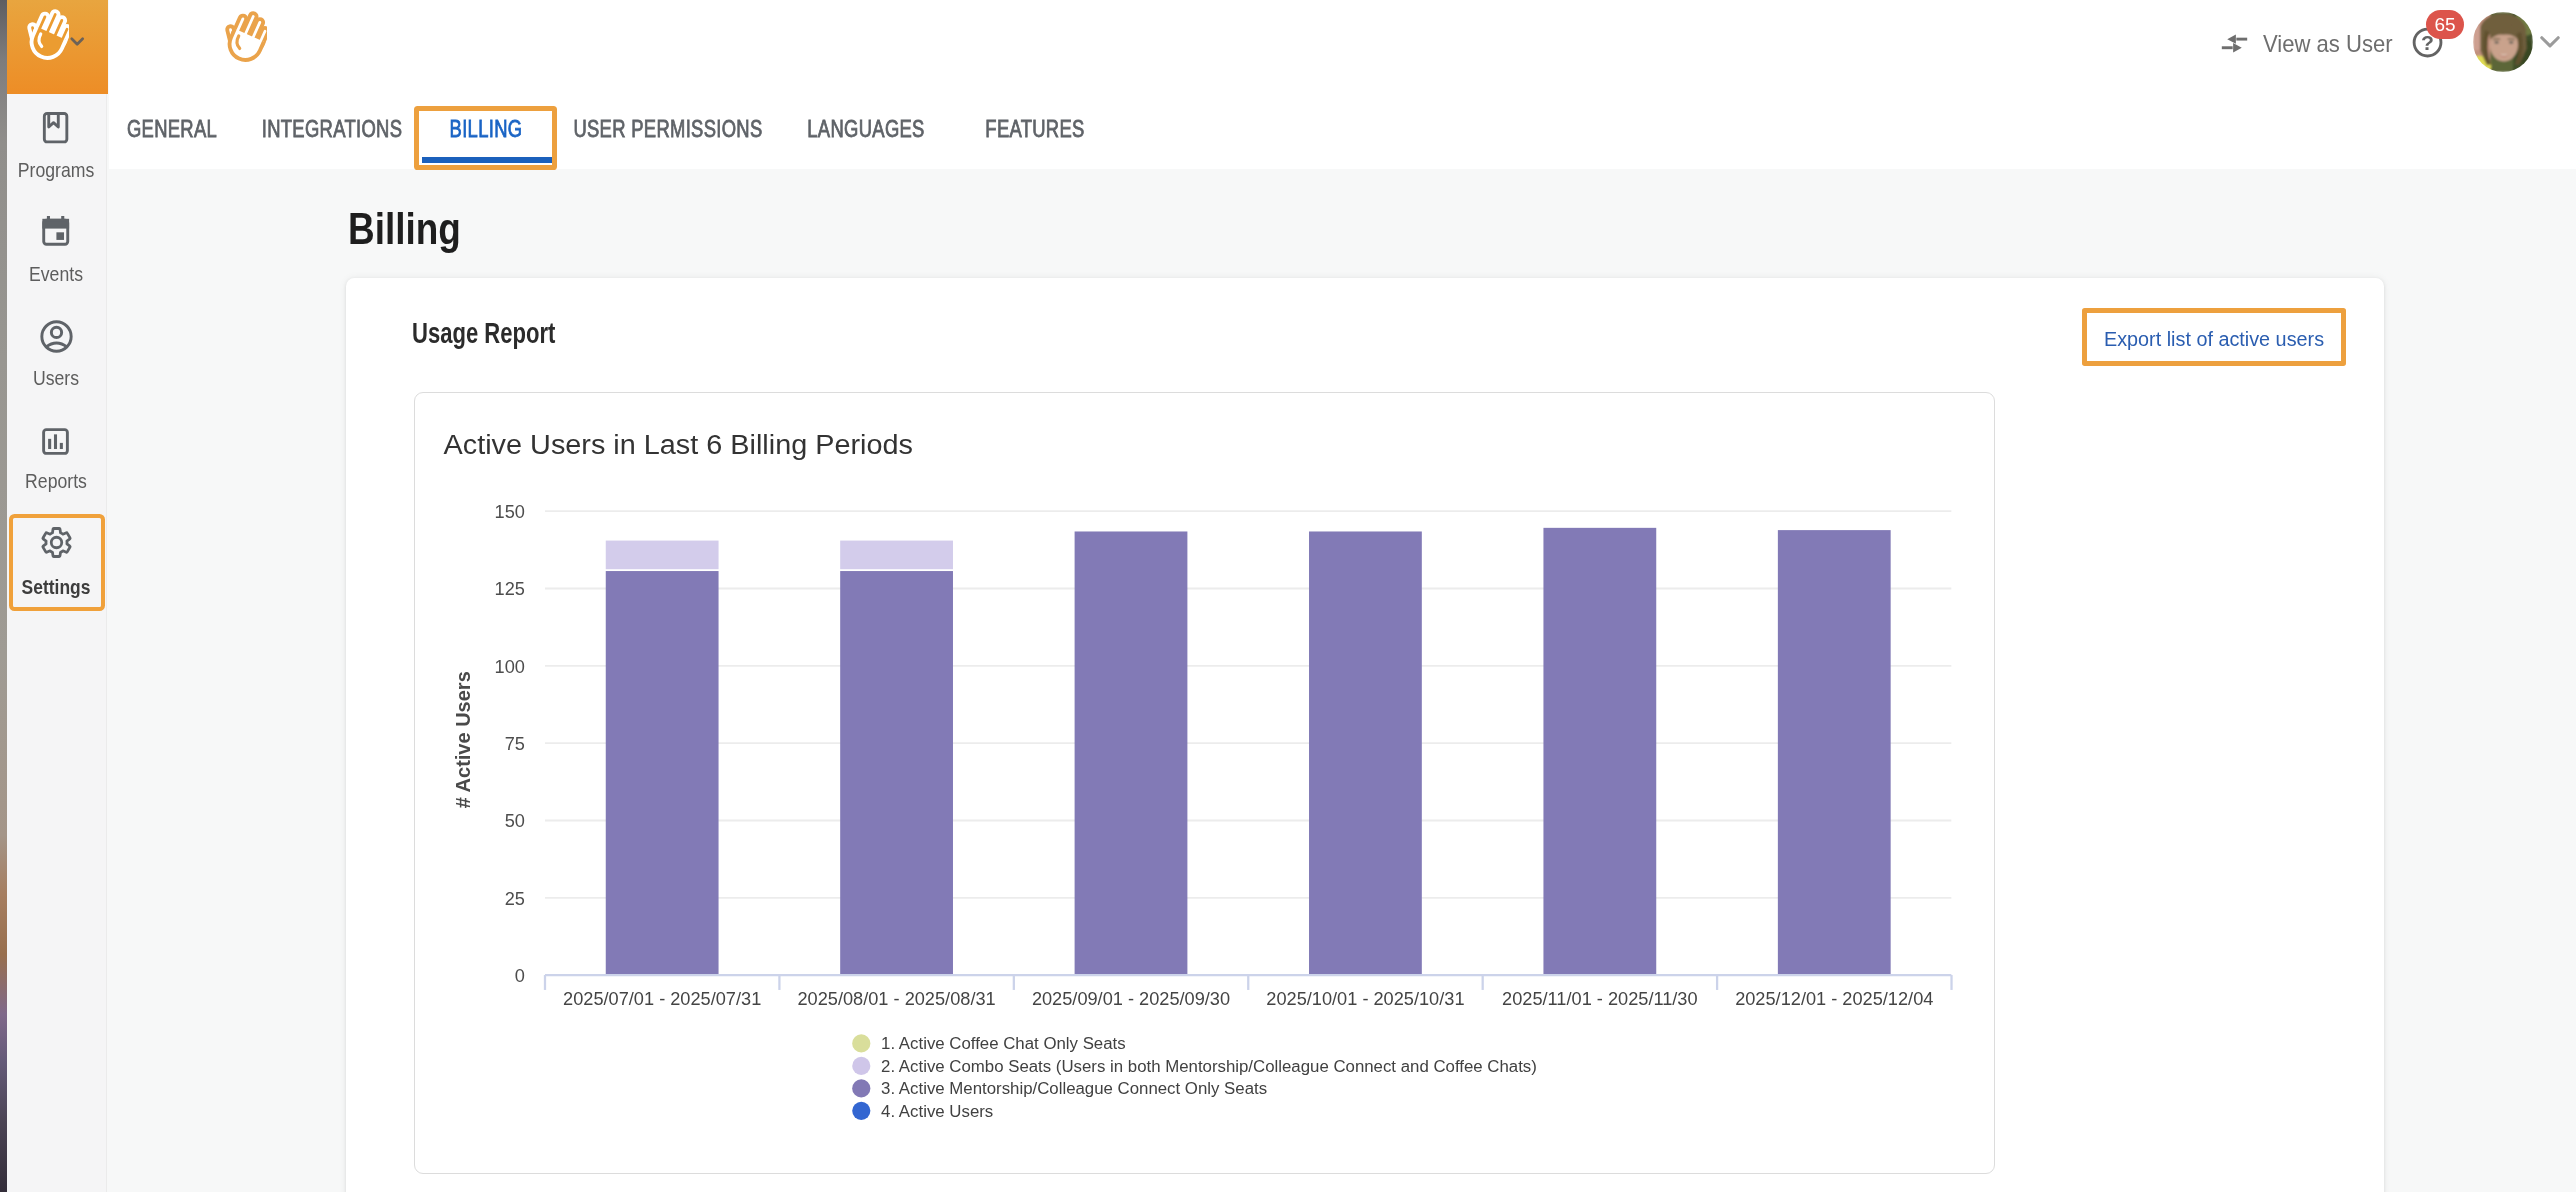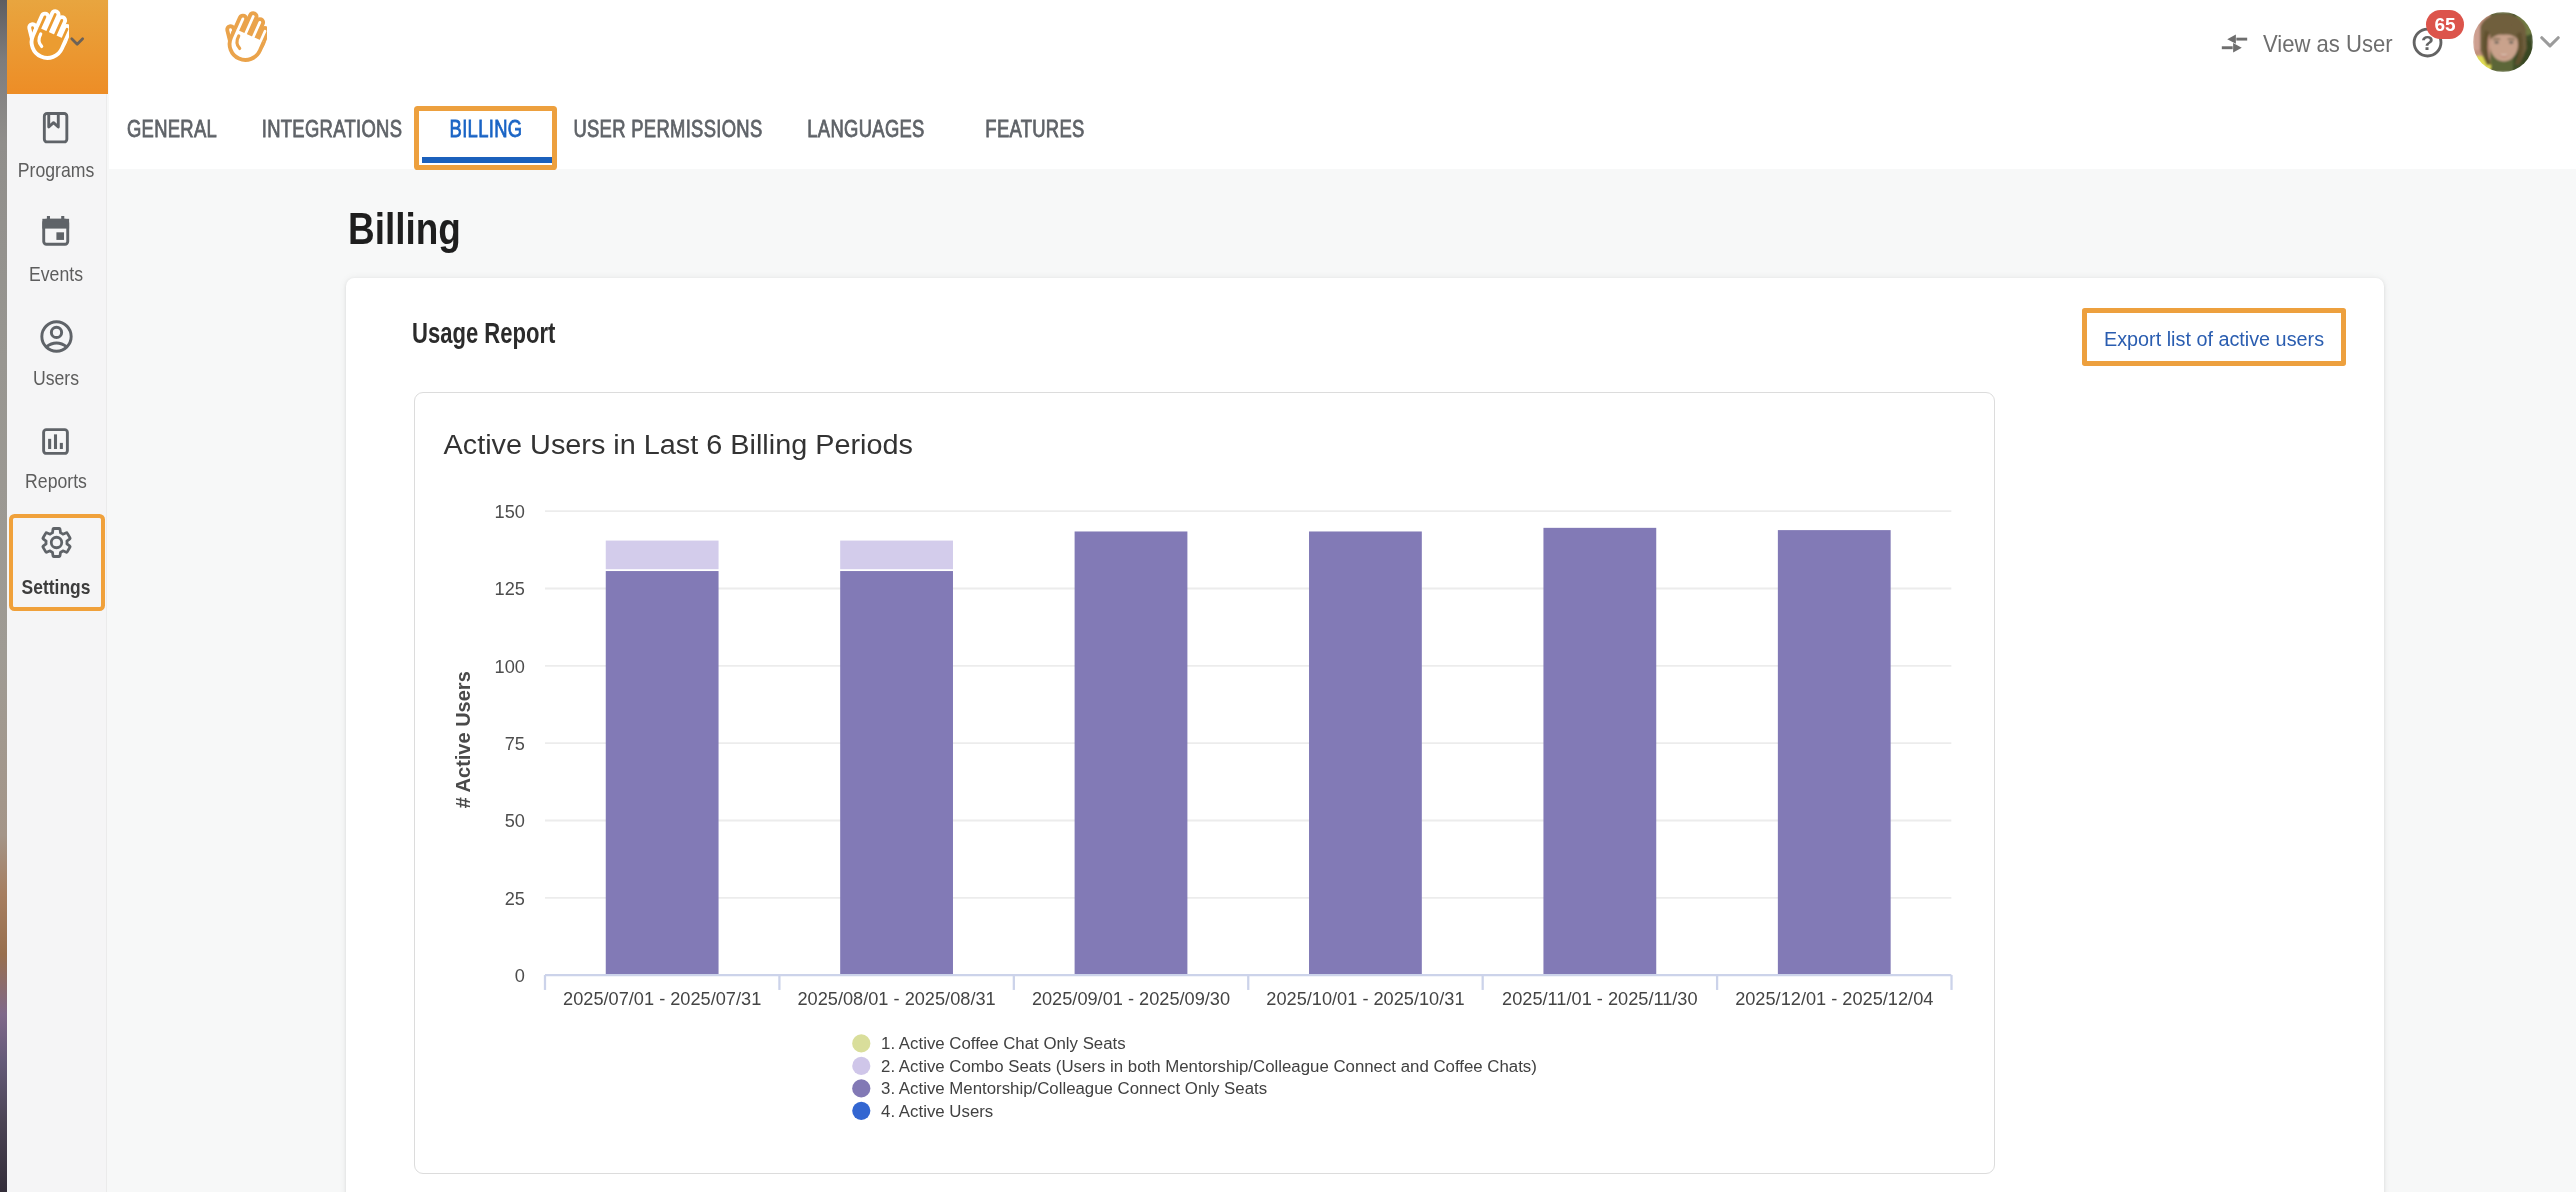--- a/index.html
+++ b/index.html
@@ -85,21 +85,21 @@
 <path d="M8,10 L17.5,4.8 L17.5,15.2 Z" stroke="none"></path>
 <line x1="2" y1="19.5" x2="14" y2="19.5"></line>
 <path d="M24,19.5 L14.5,14.3 L14.5,24.7 Z" stroke="none"></path>
 </g>
     </svg>
 <svg class="abs" style="left:2411px;top:26px" width="34" height="34" viewBox="0 0 37 37">
 <circle cx="18" cy="18" r="14.6" fill="none" stroke="#636363" stroke-width="3.1"></circle>
 <text x="18" y="26" font-size="23" font-weight="bold" fill="#636363" text-anchor="middle" font-family="Liberation Sans">?</text>
 </svg>
 <div class="abs" style="left:2426px;top:10px;width:38px;height:29px;border-radius:14.6px;background:#dc544b"></div>
-<div style="position:absolute;font-size:19px;line-height:1;white-space:nowrap;color:#fff;font-weight:700;left:2445px;top:15px;transform:translateX(-50%) scaleX(1.0);">65</div>
+<div style="position:absolute;font-size:19px;line-height:1;white-space:nowrap;color:#fff;font-weight:400;left:2445px;top:15px;transform:translateX(-50%) scaleX(1.0);">65</div>
 <svg class="abs" style="left:2473px;top:12px" width="60" height="60" viewBox="0 0 66 66">
 <defs>
         <clipPath id="av">
           <circle cx="33" cy="33" r="33"></circle>
         </clipPath>
 <filter id="bl" x="-10%" y="-10%" width="120%" height="120%">
           <feGaussianBlur stdDeviation="1.0"></feGaussianBlur>
         </filter>
       </defs>
 <g clip-path="url(#av)" filter="url(#bl)">

